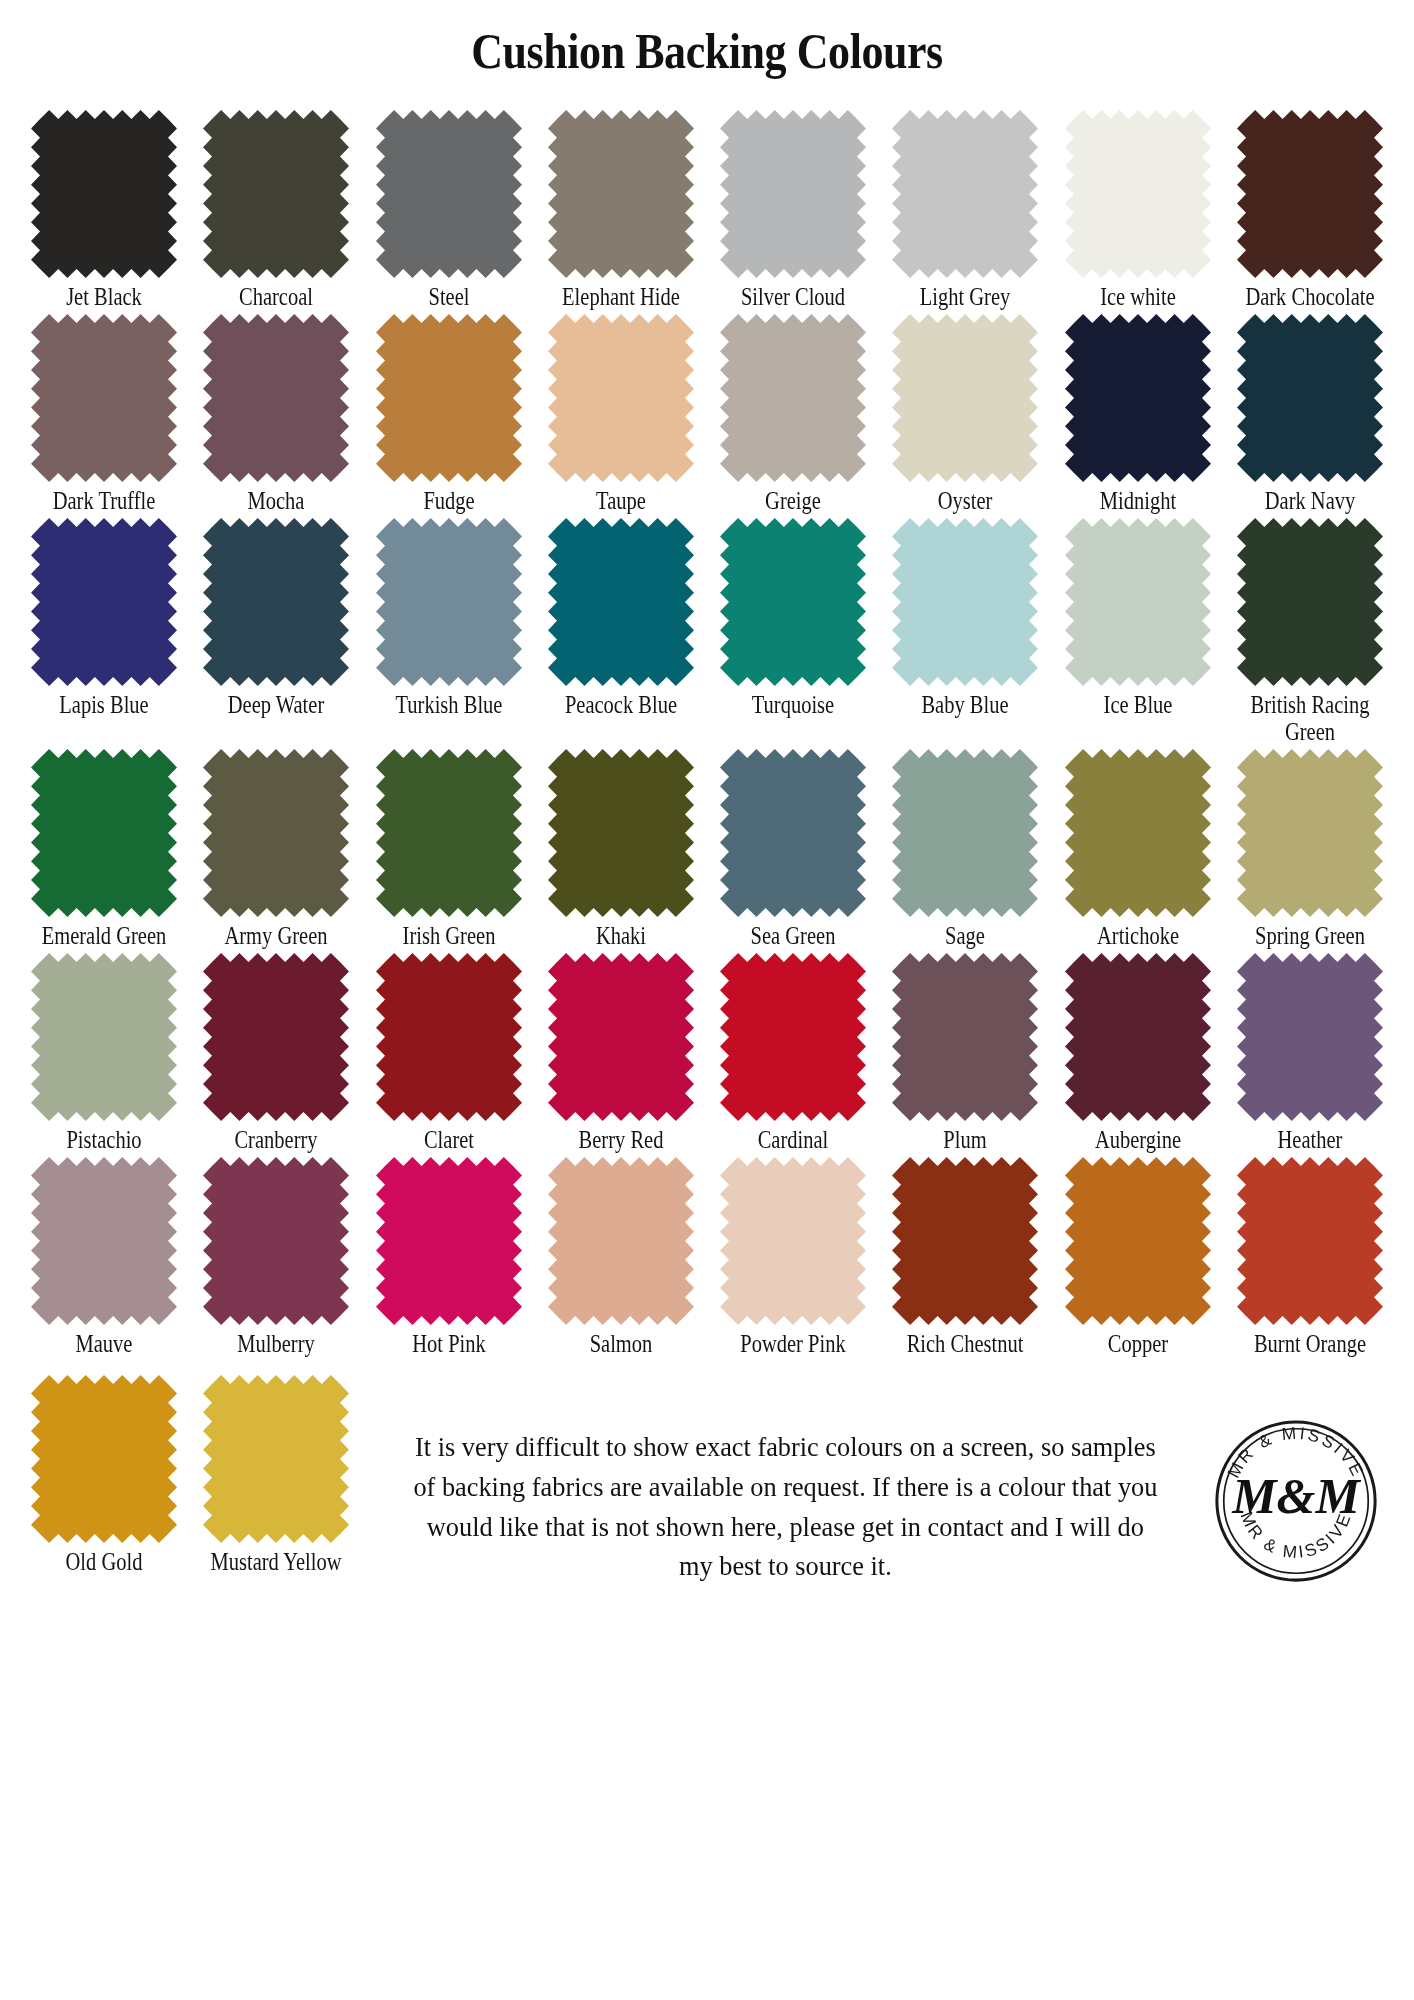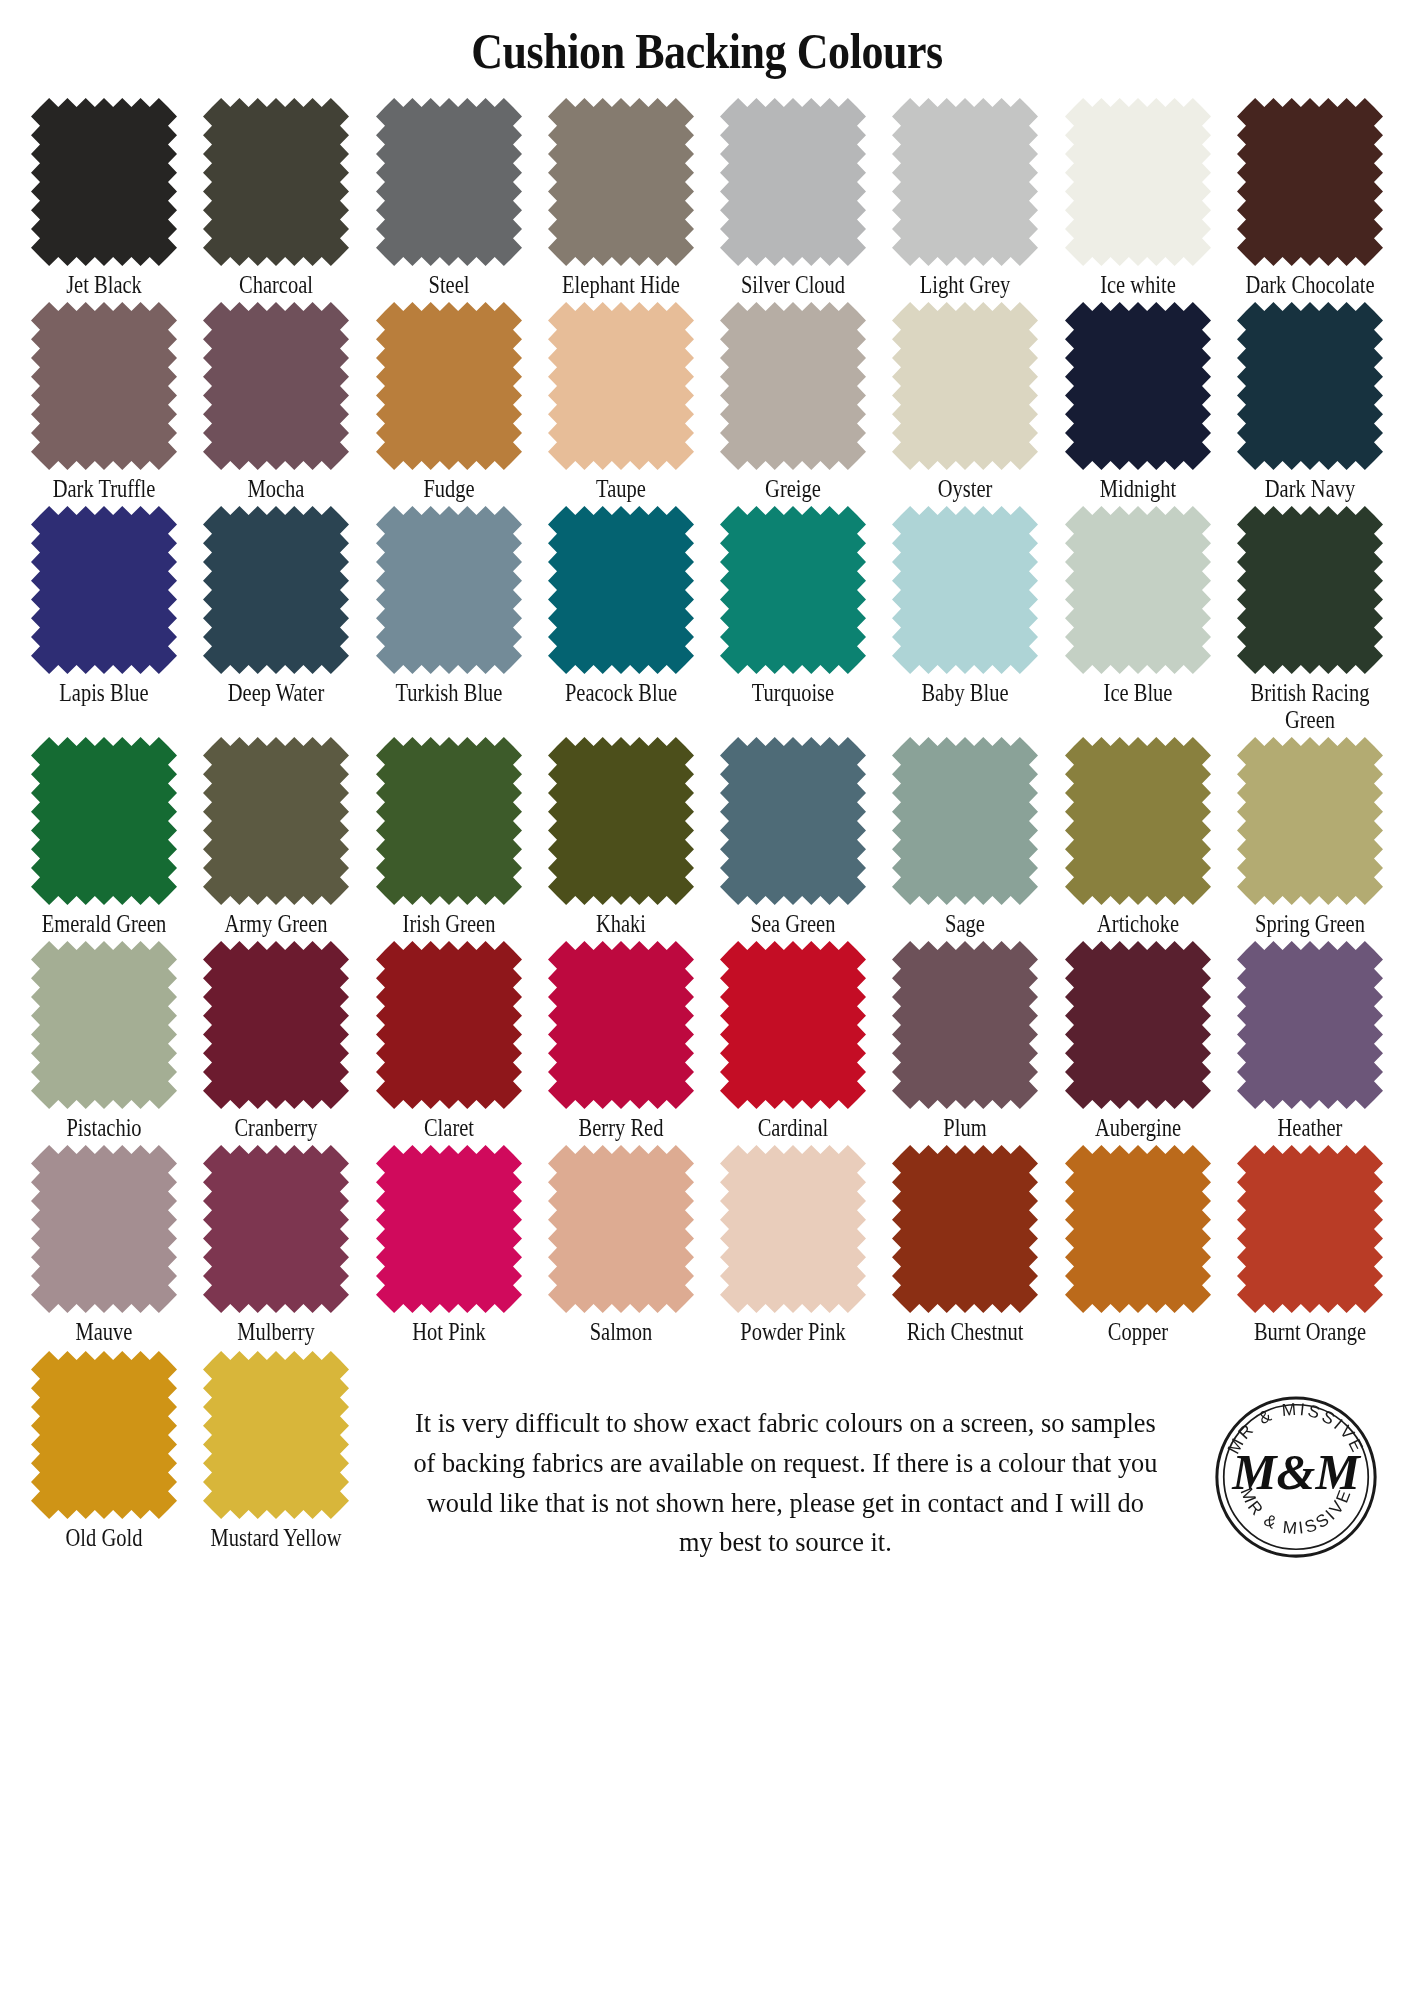--- a/index.html
+++ b/index.html
@@ -26,21 +26,21 @@
     margin:0;
     padding-top:22px;
     padding-bottom:14px;
     transform:scaleX(0.88);
   }
   .grid{
     display:flex;
     flex-wrap:wrap;
     align-content:flex-start;
     width:1378px;
-    margin:4px auto;
+    margin:16px auto;
   }
   .cell{
     width:172.25px;
     box-sizing:border-box;
     display:flex;
     flex-direction:column;
     align-items:center;
     margin-bottom:4px;
   }
   .swatch-wrap{

